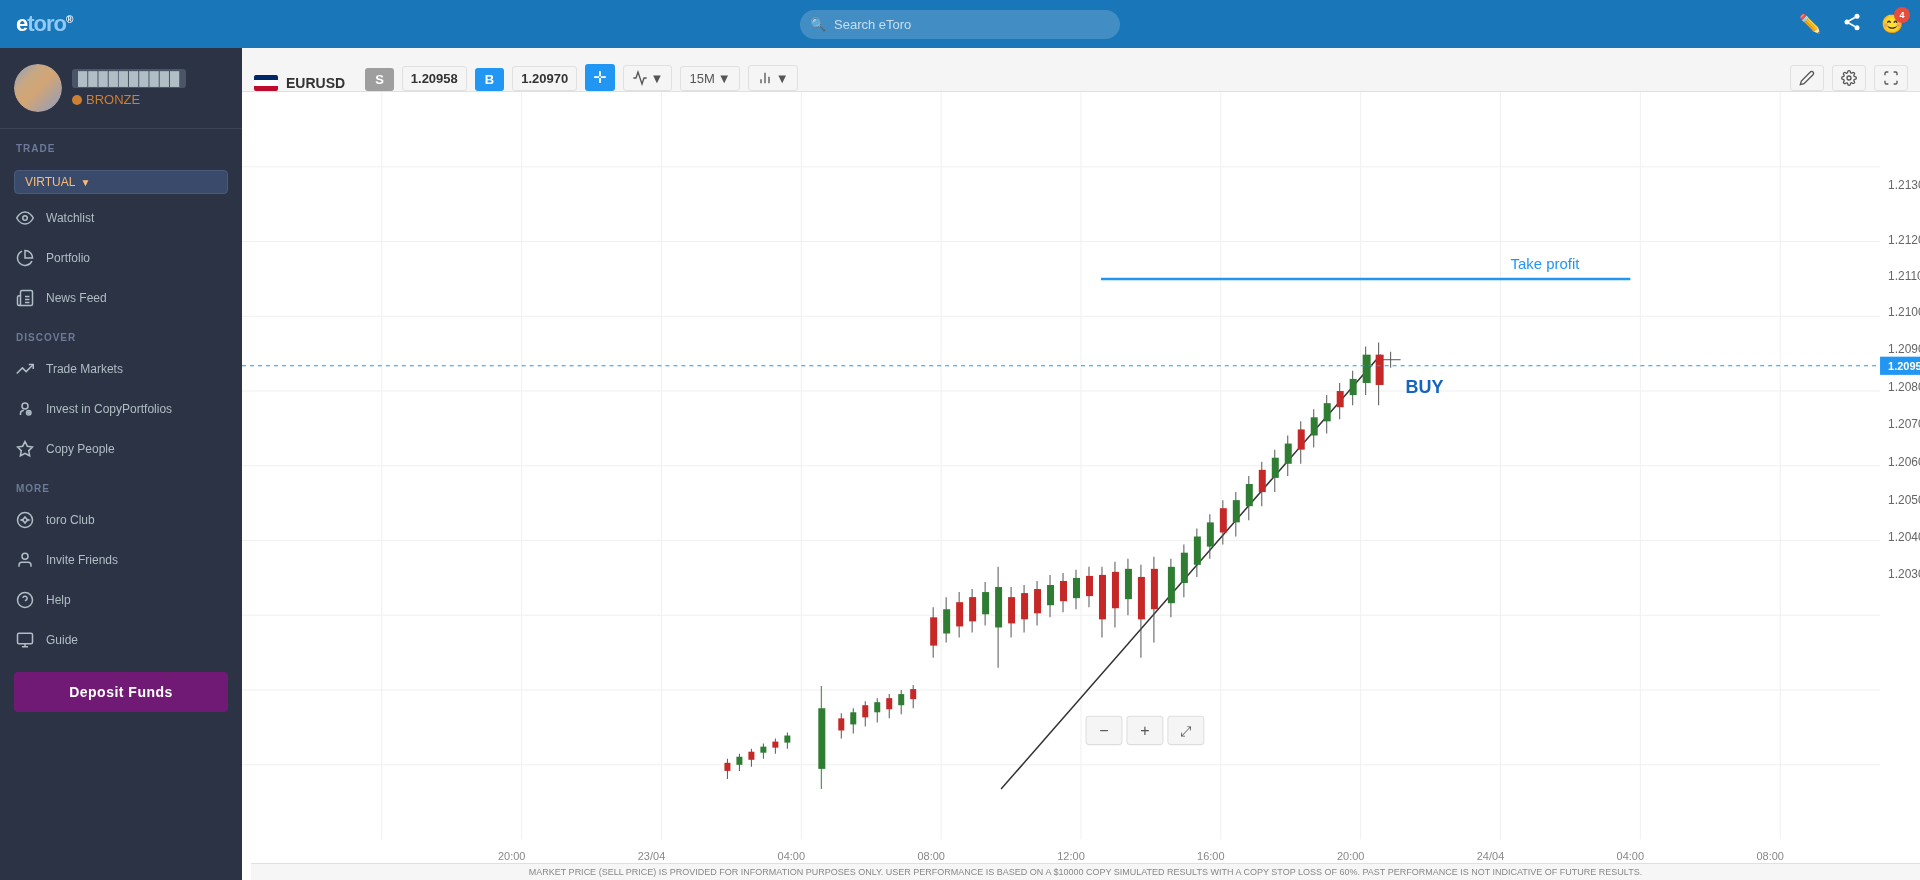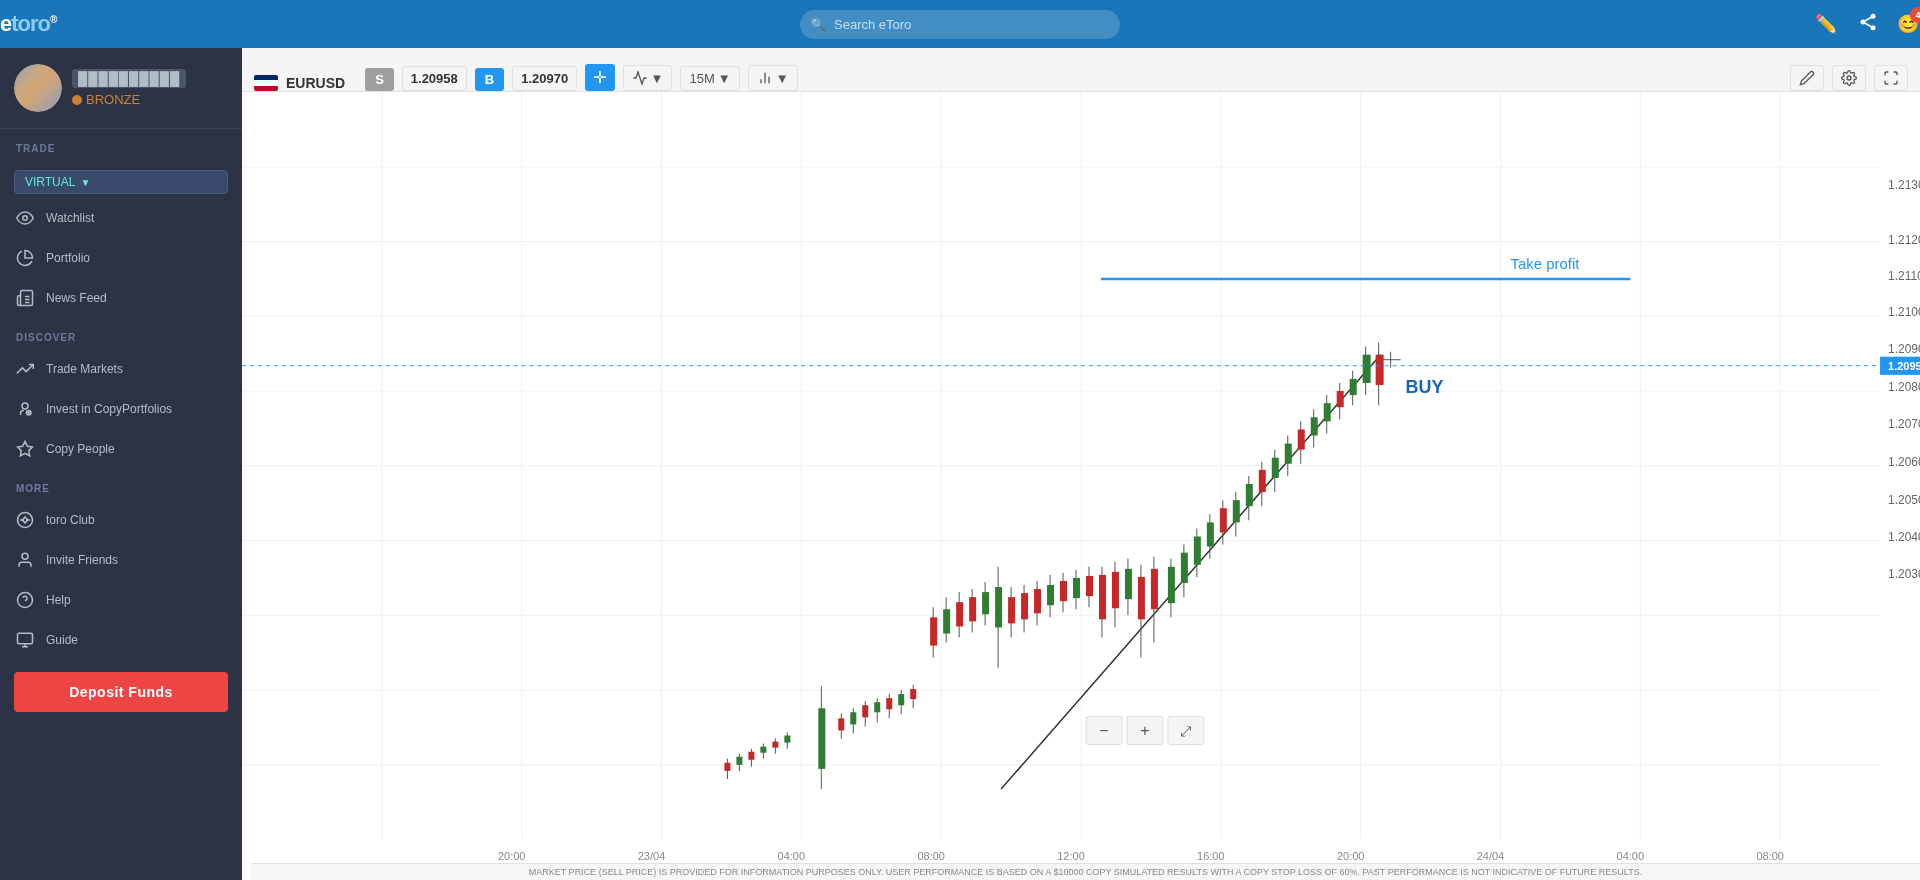--- a/index.html
+++ b/index.html
@@ -4,21 +4,21 @@
   <style>
     * { margin: 0; padding: 0; box-sizing: border-box; }
     body { font-family: 'Arial', sans-serif; background: #1a1f2e; color: #fff; width: 1920px; height: 880px; overflow: hidden; display: flex; flex-direction: column; }
 
     
     .top-header {
       background: #1976b8;
       height: 48px;
       display: flex;
       align-items: center;
-      padding: 0 0;
+      padding: 0 16px;
       flex-shrink: 0;
       position: relative;
       z-index: 100;
     }
     .logo {
       font-size: 22px;
       font-weight: bold;
       color: #fff;
       margin-right: 20px;
       letter-spacing: -1px;
@@ -145,21 +145,21 @@
       color: #6b7a99;
       padding: 14px 16px 6px;
       text-transform: uppercase;
       letter-spacing: 1px;
       font-weight: 600;
     }
     .virtual-btn {
       margin: 10px 14px 4px;
       background: #3a4a6b;
       border: 1px solid #4a5a7b;
-      color: #5eead4;
+      color: #fdba74;
       border-radius: 4px;
       padding: 4px 10px;
       font-size: 12px;
       cursor: pointer;
       display: flex;
       align-items: center;
       gap: 5px;
     }
     .virtual-btn .arrow { font-size: 10px; }
     .nav-item {
@@ -175,21 +175,21 @@
     .nav-icon {
       width: 18px;
       height: 18px;
       display: flex;
       align-items: center;
       justify-content: center;
       flex-shrink: 0;
     }
     .deposit-btn {
       margin: 12px 14px;
-      background: #ef4444;
+      background: #701a75;
       color: #fff;
       border: none;
       border-radius: 4px;
       padding: 12px;
       width: calc(100% - 28px);
       font-size: 14px;
       font-weight: bold;
       cursor: pointer;
       letter-spacing: 0.5px;
     }

